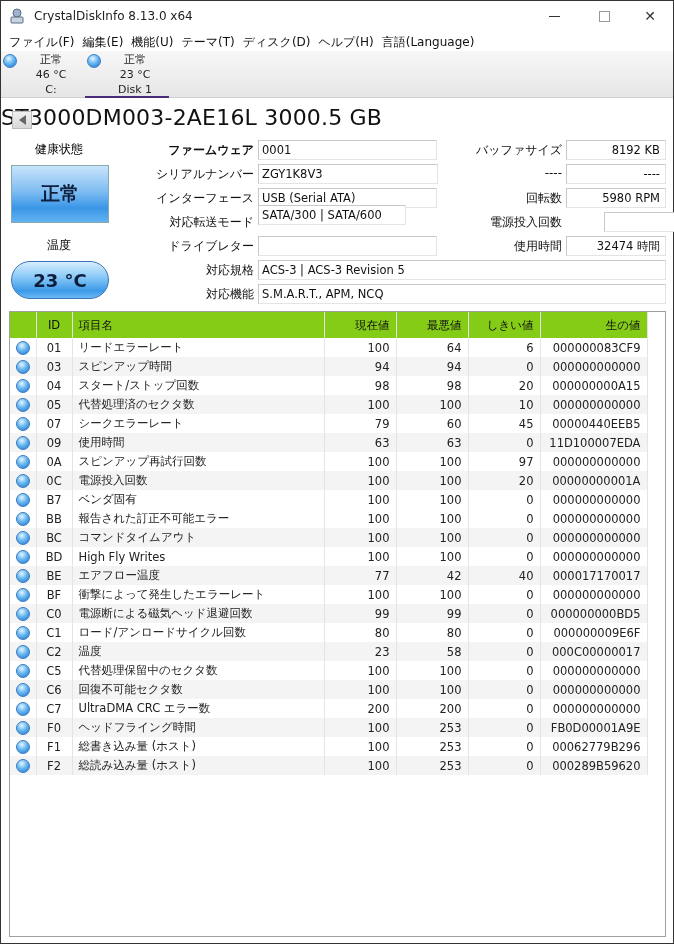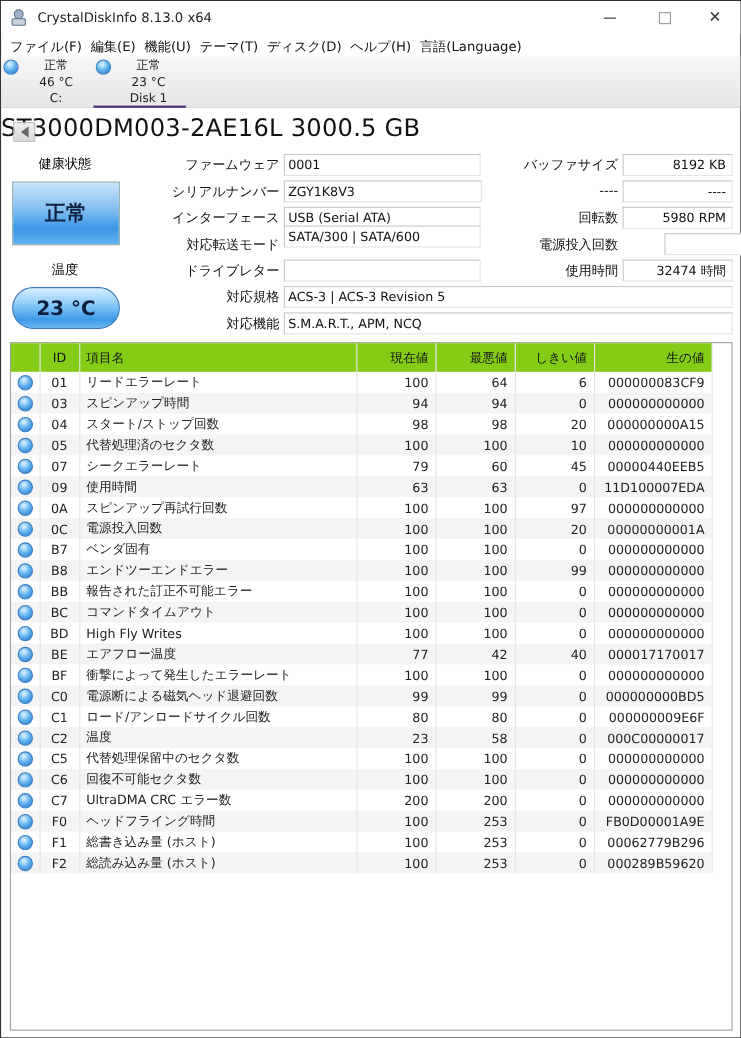--- a/index.html
+++ b/index.html
@@ -110,31 +110,31 @@
   <div class="model-title">ST3000DM003-2AE16L 3000.5 GB</div>
   <div class="back-btn">
       <span class="tri"></span>
     </div>
 
   <div class="lbl-health">健康状態</div>
   <div class="health-box">正常</div>
   <div class="lbl-temp">温度</div>
   <div class="temp-pill">23 °C</div>
 
-  <div class="info-label" style="left:140px; top:141px; width:113px;">ファームウェア</div>
+  <div class="info-label" style="left:140px; top:141px; width:113px;font-weight:bold;">ファームウェア</div>
   <div class="info-field" style="left:257px; top:139px; width:179px;">0001</div>
 
   <div class="info-label" style="left:140px; top:165px; width:113px;">シリアルナンバー</div>
   <div class="info-field" style="left:257px; top:163px; width:180px;">ZGY1K8V3</div>
 
   <div class="info-label" style="left:140px; top:189px; width:113px;">インターフェース</div>
   <div class="info-field" style="left:257px; top:187px; width:179px;">USB (Serial ATA)</div>
 
   <div class="info-label" style="left:140px; top:213px; width:113px;">対応転送モード</div>
-  <div class="info-field" style="left:257px; top:204px; width:179px;">SATA/300 | SATA/600</div>
+  <div class="info-field" style="left:257px; top:204px; width:148px;">SATA/300 | SATA/600</div>
 
   <div class="info-label" style="left:140px; top:237px; width:113px;">ドライブレター</div>
   <div class="info-field" style="left:257px; top:235px; width:179px;"></div>
 
   <div class="info-label" style="left:140px; top:261px; width:113px;">対応規格</div>
   <div class="info-field" style="left:257px; top:259px; width:408px;">ACS-3 | ACS-3 Revision 5</div>
 
   <div class="info-label" style="left:140px; top:285px; width:113px;">対応機能</div>
   <div class="info-field" style="left:257px; top:283px; width:408px;">S.M.A.R.T., APM, NCQ</div>
 
@@ -259,31 +259,20 @@
             <td class="c-orb">
               <span class="row-orb"></span>
             </td>
             <td class="c-id">B7</td>
             <td class="c-name">ベンダ固有</td>
             <td class="c-num">100</td>
             <td class="c-num">100</td>
             <td class="c-num">0</td>
             <td class="c-raw">000000000000</td>
           </tr>
-          <tr class="alt">
-            <td class="c-orb">
-              <span class="row-orb"></span>
-            </td>
-            <td class="c-id">B8</td>
-            <td class="c-name">エンドツーエンドエラー</td>
-            <td class="c-num">100</td>
-            <td class="c-num">100</td>
-            <td class="c-num">99</td>
-            <td class="c-raw">000000000000</td>
-          </tr>
           <tr>
             <td class="c-orb">
               <span class="row-orb"></span>
             </td>
             <td class="c-id">BB</td>
             <td class="c-name">報告された訂正不可能エラー</td>
             <td class="c-num">100</td>
             <td class="c-num">100</td>
             <td class="c-num">0</td>
             <td class="c-raw">000000000000</td>

